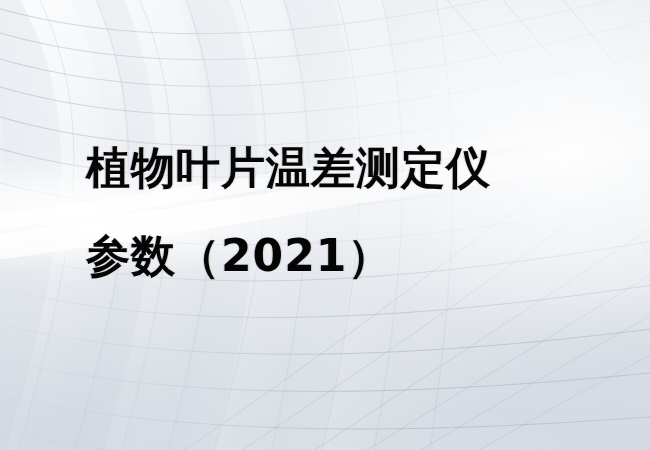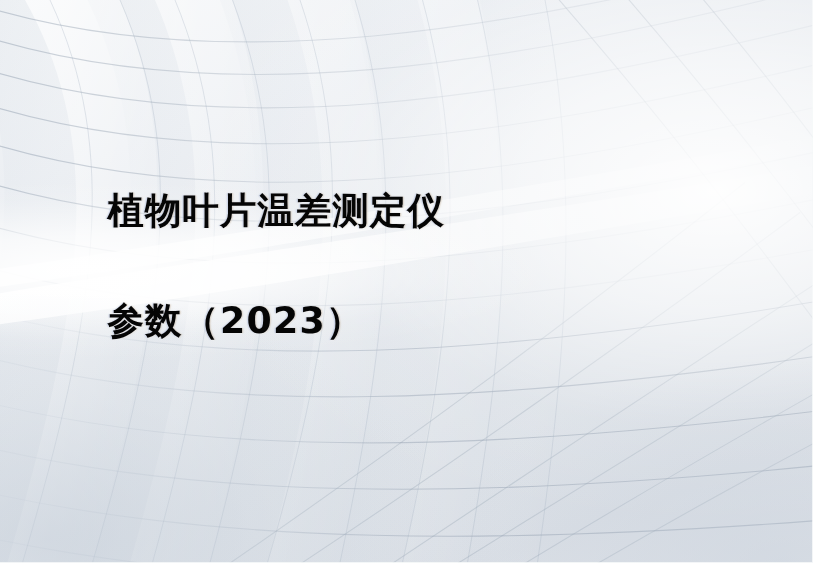--- a/index.html
+++ b/index.html
@@ -85,21 +85,21 @@
   #title-block {
     position: absolute;
     left: 86px;
     top: 124px;
     width: 520px;
   }
   .title-line {
     display: block;
     color: #050505;
     font-weight: bold;
-    font-size: 29px;
+    font-size: 44px;
     line-height: 88px;
     letter-spacing: 1px;
     white-space: nowrap;
     text-shadow:
       0 1px 0 rgba(255,255,255,0.35),
       1px 0 1px rgba(150,110,60,0.22),
      -1px 0 1px rgba(60,90,170,0.20);
   }
 </style>
 </head>
@@ -202,16 +202,16 @@
     </g>
   </svg>
 
   <div class="bg-layer bg-glow-tr"></div>
   <div class="bg-layer bg-glow-l"></div>
   <div class="bg-layer bg-shade-bl"></div>
   <div class="bg-layer bg-shade-br"></div>
 
   <div id="title-block">
     <span class="title-line">植物叶片温差测定仪</span>
-    <span class="title-line">参数（2023）</span>
+    <span class="title-line">参数（2021）</span>
   </div>
 
 </div>
 
 </body></html>

